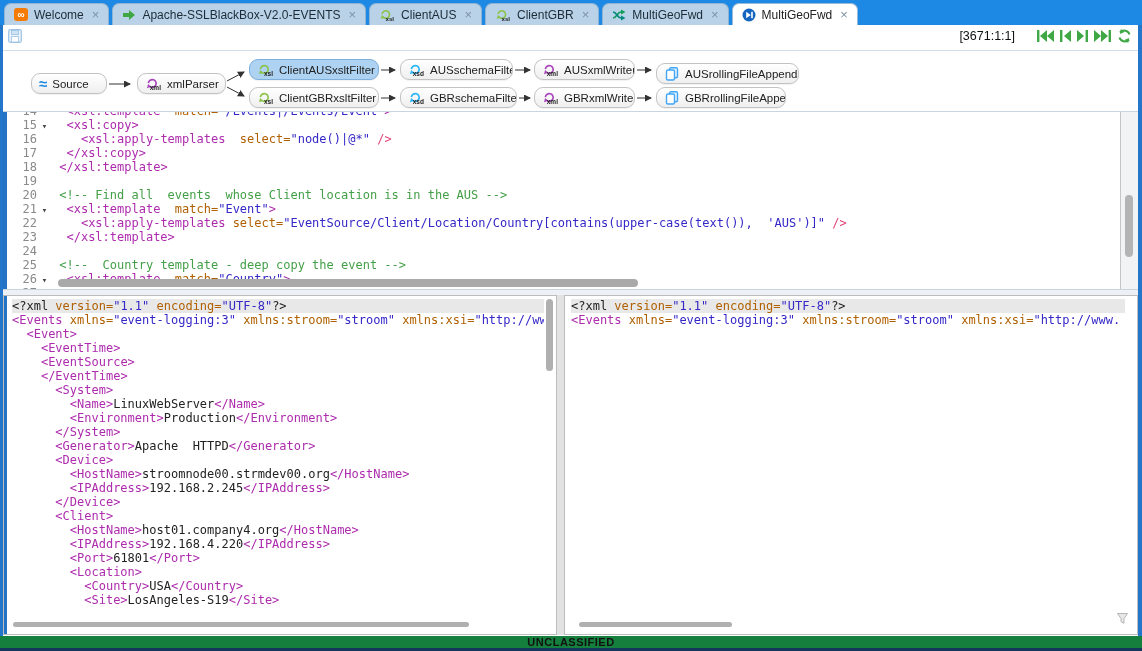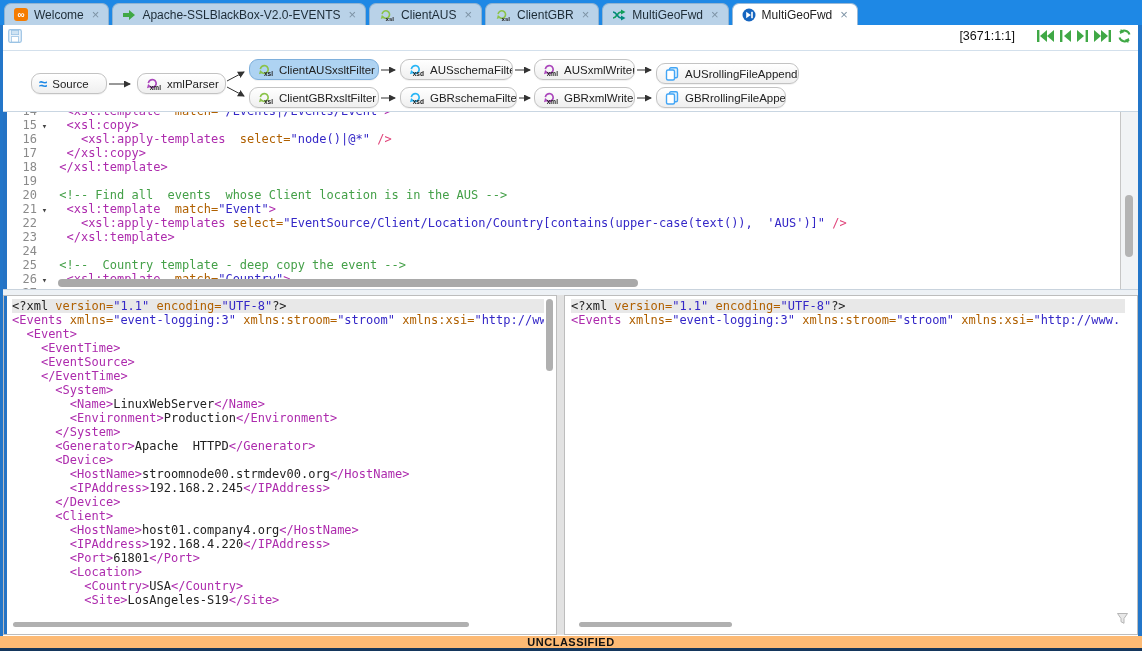--- a/index.html
+++ b/index.html
@@ -69,21 +69,21 @@
   .pcode{position:absolute;left:6px;top:3px;right:12px;bottom:14px;
          font:12px/14.4px "DejaVu Sans Mono",monospace;overflow:hidden;}
   .panel.left .pcode{left:8px;}
   .crow.hl{background:#e8e8e8;}
   .pvth{position:absolute;right:3px;top:3px;width:7px;height:72px;background:#b0b0b0;border-radius:4px;}
   .phth{position:absolute;bottom:7px;height:5px;background:#b0b0b0;border-radius:3px;}
   .phth.l{left:9px;width:456px;}
   .phth.r{left:14px;width:153px;}
   .funnel{position:absolute;right:8px;bottom:5px;}
   
-  .footer{position:absolute;left:0;right:0;bottom:3px;height:12px;background:#fdba74;
+  .footer{position:absolute;left:0;right:0;bottom:3px;height:12px;background:#15803d;
           text-align:center;font-size:11px;font-weight:bold;color:#111;line-height:12px;
           letter-spacing:.5px;z-index:7;}
 </style>
 </head>
 <body>
 
 <div class="window">
 
   <div class="tabbar">
     <div class="tab">

